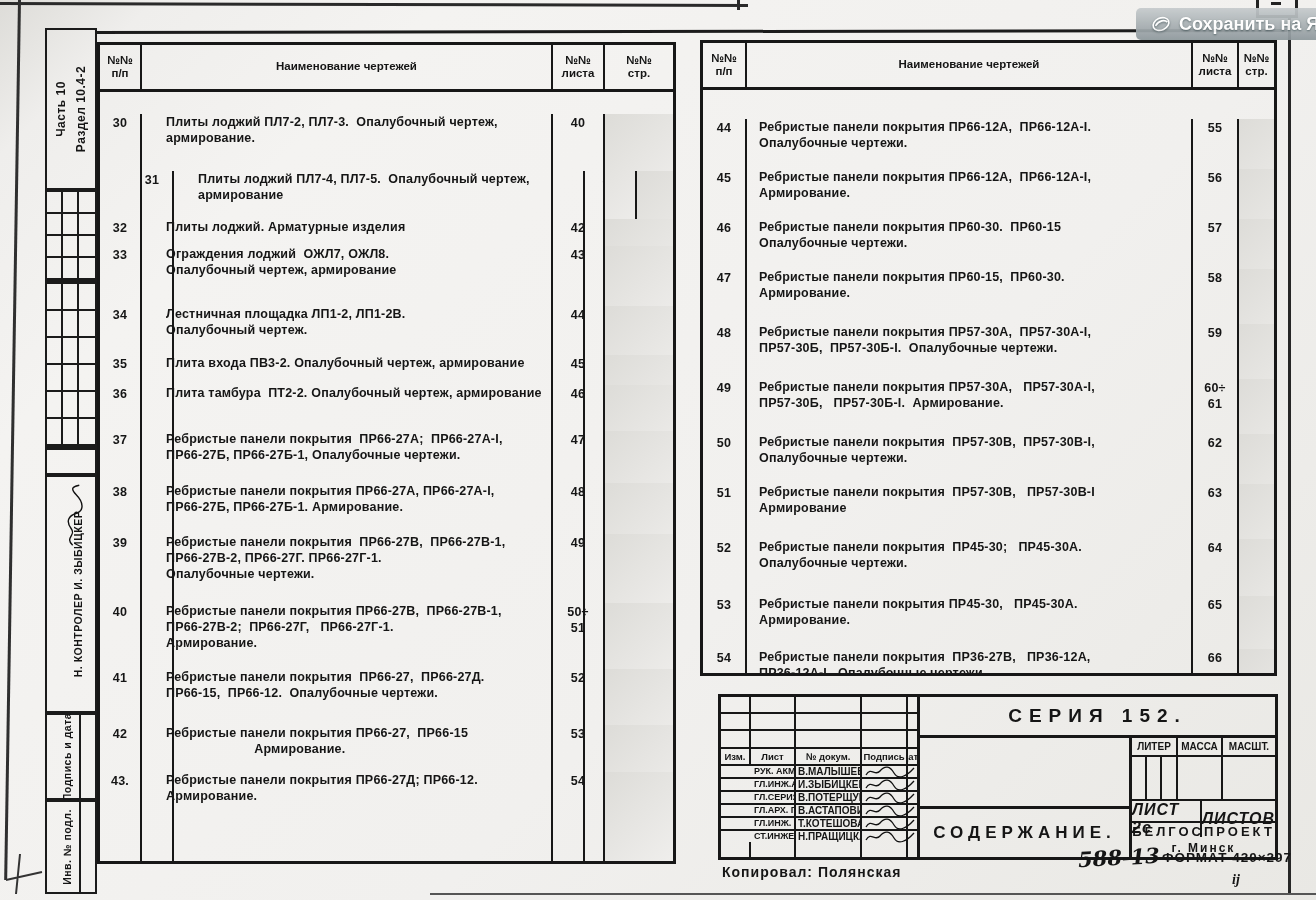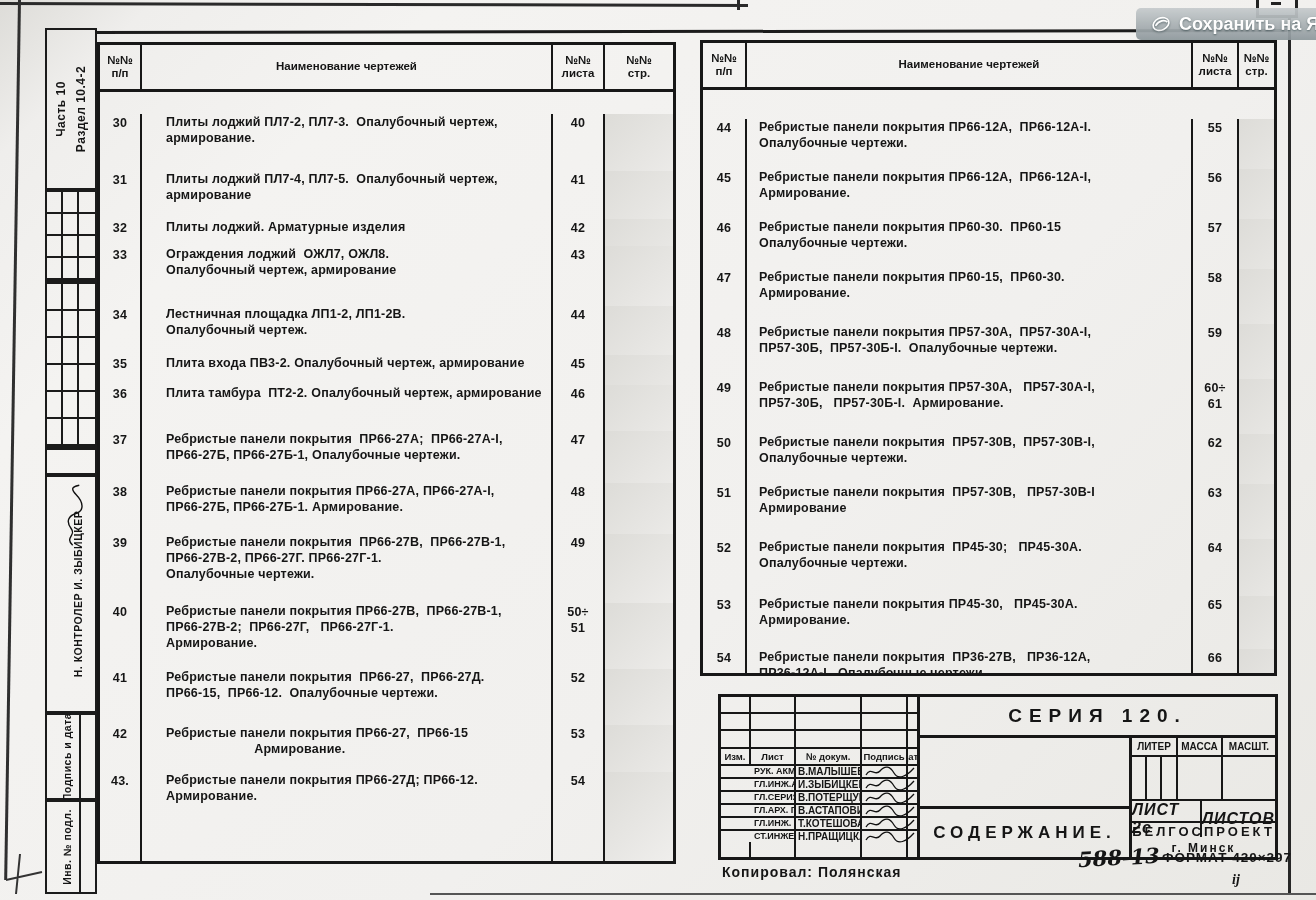--- a/index.html
+++ b/index.html
@@ -60,21 +60,21 @@
   .t-right .tbody{padding-top:29px;}
   .trow{display:grid;flex:0 0 auto;}
   .cell{font-weight:700;font-size:12.5px;line-height:16px;letter-spacing:.2px;}
   .cell.num{text-align:center;padding-top:1px;}
   .cell.name{white-space:pre-wrap;}
   .t-left .cell.name{padding-left:24px;}
   .t-right .cell.name{padding-left:12px;}
   .cell.sheet,.cell.page{text-align:center;white-space:pre-line;border-left:2px solid #171717;padding-top:1px;}
   .cell.name{border-left:2px solid #171717;}
   
-  .t-left .tbody .trow:nth-of-type(1){height:57px;} .t-left .tbody .trow:nth-of-type(2){height:48px;}
+  .t-left .tbody .trow:nth-of-type(1){height:57px;} .t-left .tbody .trow:nth-of-type(2){height:48px;padding-left:32px;}
   .t-left .tbody .trow:nth-of-type(3){height:27px;} .t-left .tbody .trow:nth-of-type(4){height:60px;}
   .t-left .tbody .trow:nth-of-type(5){height:49px;} .t-left .tbody .trow:nth-of-type(6){height:30px;}
   .t-left .tbody .trow:nth-of-type(7){height:46px;} .t-left .tbody .trow:nth-of-type(8){height:52px;}
   .t-left .tbody .trow:nth-of-type(9){height:51px;} .t-left .tbody .trow:nth-of-type(10){height:69px;}
   .t-left .tbody .trow:nth-of-type(11){height:66px;}.t-left .tbody .trow:nth-of-type(12){height:56px;}
   .t-left .tbody .trow:nth-of-type(13){height:47px;}
   
   .t-right .tbody .trow:nth-of-type(1){height:50px;} .t-right .tbody .trow:nth-of-type(2){height:50px;}
   .t-right .tbody .trow:nth-of-type(3){height:50px;} .t-right .tbody .trow:nth-of-type(4){height:55px;}
   .t-right .tbody .trow:nth-of-type(5){height:55px;} .t-right .tbody .trow:nth-of-type(6){height:55px;}
@@ -535,21 +535,21 @@
         </div>
       <div class="srow">
           <span></span>
           <span></span>
           <span></span>
           <span></span>
           <span></span>
         </div>
     </div>
     <div class="tb-right">
-      <div class="series">СЕРИЯ  120.</div>
+      <div class="series">СЕРИЯ  152.</div>
       <div class="tb-lower">
         <div class="tb-main">
           <div class="empty-field"></div>
           <div class="content-title">СОДЕРЖАНИЕ.</div>
         </div>
         <div class="tb-stack">
           <div class="lit-hdr">
             <span>ЛИТЕР</span>
             <span>МАССА</span>
             <span>МАСШТ.</span>

